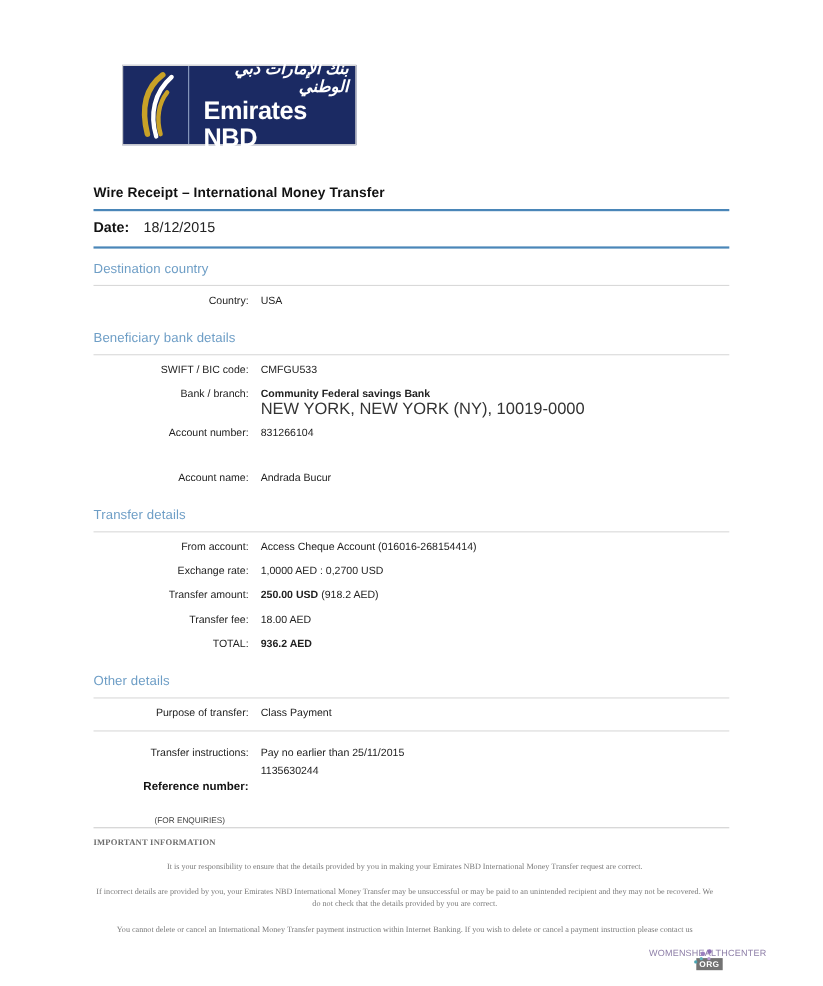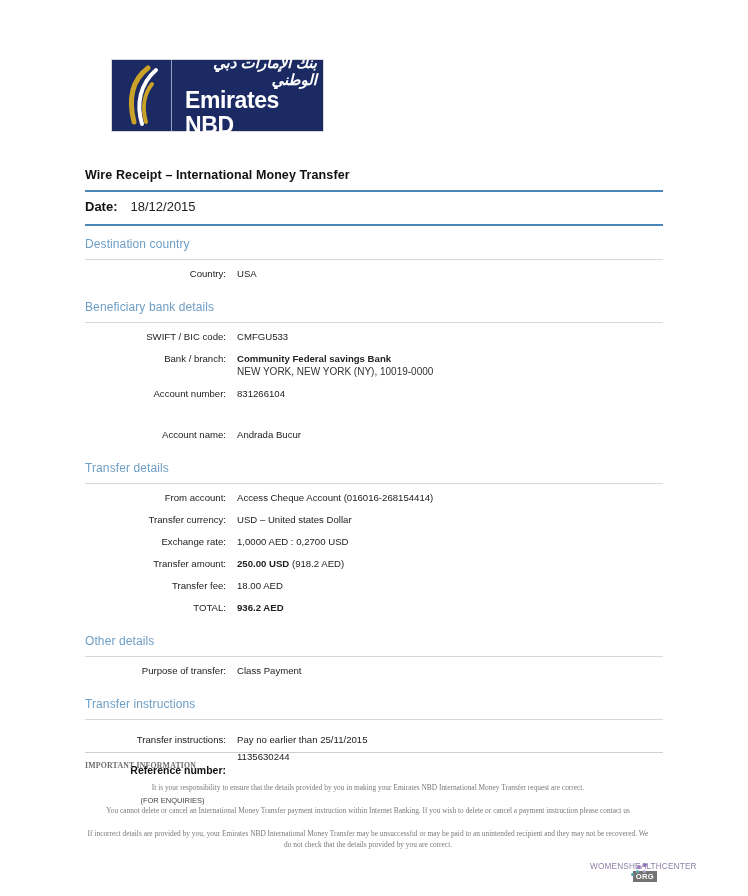--- a/index.html
+++ b/index.html
@@ -71,21 +71,21 @@
   .row-label {
     width: 147px; flex: none; text-align: right;
     font-size: 9.6px; color: #222; padding-right: 6px;
     line-height: 13px;
   }
   .row-value {
     font-size: 9.6px; color: #222; line-height: 13px;
     padding-left: 5px;
   }
   .row-value.bold { font-weight: bold; }
-  .sub { font-size: 10px; color: #333; }
+  .sub { font-size: 15px; color: #333; }
   .b { font-weight: bold; }
 
   .ref-block { display: flex; align-items: flex-start; margin-top: 18px; }
   .ref-label-col { width: 147px; flex: none; text-align: right; padding-right: 6px; }
   .ref-label { font-size: 10.5px; font-weight: bold; color: #111; line-height: 13px; }
   .ref-sub { font-size: 7.5px; color: #444; margin-top: 19px; text-align: center; padding-left: 34px; }
   .ref-value { font-size: 9.6px; color: #222; padding-left: 5px; margin-top: -13px; }
 
   
   .footer { position: absolute; left: 85px; top: 752px; width: 578px; font-family: Liberation Serif, serif; }
@@ -180,24 +180,20 @@
     </div>
 
     <div class="section-head">Transfer details</div>
     <div class="rule-gray"></div>
     <div class="rows">
       <div class="row">
         <div class="row-label">From account:</div>
         <div class="row-value">Access Cheque Account (016016-268154414)</div>
       </div>
       <div class="row">
-        <div class="row-label">Transfer currency:</div>
-        <div class="row-value">USD – United states Dollar</div>
-      </div>
-      <div class="row">
         <div class="row-label">Exchange rate:</div>
         <div class="row-value">1,0000 AED : 0,2700 USD</div>
       </div>
       <div class="row">
         <div class="row-label">Transfer amount:</div>
         <div class="row-value">
           <span class="b">250.00   USD</span>
           <span>(918.2 AED)</span>
         </div>
       </div>
@@ -213,21 +209,20 @@
 
     <div class="section-head">Other details</div>
     <div class="rule-gray"></div>
     <div class="rows">
       <div class="row">
         <div class="row-label">Purpose of transfer:</div>
         <div class="row-value">Class Payment</div>
       </div>
     </div>
 
-    <div class="section-head">Transfer instructions</div>
     <div class="rule-gray"></div>
     <div class="rows" style="padding-top:13px;">
       <div class="row">
         <div class="row-label">Transfer instructions:</div>
         <div class="row-value">Pay no earlier than 25/11/2015</div>
       </div>
 
       <div class="ref-block">
         <div class="ref-label-col">
           <div class="ref-label">Reference number:</div>
@@ -236,22 +231,22 @@
         <div class="ref-value">1135630244</div>
       </div>
     </div>
 
   </div>
 
   <div class="footer">
     <div class="footer-rule"></div>
     <div class="footer-title">IMPORTANT INFORMATION</div>
     <div class="footer-p">It is your responsibility to ensure that the details provided by you in making your Emirates NBD International Money Transfer request are correct.</div>
+    <div class="footer-p">If incorrect details are provided by you, your Emirates NBD International Money Transfer may be unsuccessful or may be paid to an unintended recipient and they may not be recovered. We do not check that the details provided by you are correct.</div>
     <div class="footer-p">You cannot delete or cancel an International Money Transfer payment instruction within Internet Banking. If you wish to delete or cancel a payment instruction please contact us</div>
-    <div class="footer-p">If incorrect details are provided by you, your Emirates NBD International Money Transfer may be unsuccessful or may be paid to an unintended recipient and they may not be recovered. We do not check that the details provided by you are correct.</div>
   </div>
 
   <div class="watermark">
     <span class="wm-dots">
       <i style="left:0px;  top:11px; width:3px; height:3px; background:#4aa3b0;"></i>
       <i style="left:5px;  top:8px;  width:3px; height:3px; background:#5fb0bb;"></i>
       <i style="left:6px;  top:3px;  width:4px; height:4px; background:#9b7fc0;"></i>
       <i style="left:12px; top:1px;  width:4px; height:4px; background:#8d6fb5;"></i>
       <i style="left:12px; top:8px;  width:3px; height:3px; background:#b79ad4;"></i>
     </span>

